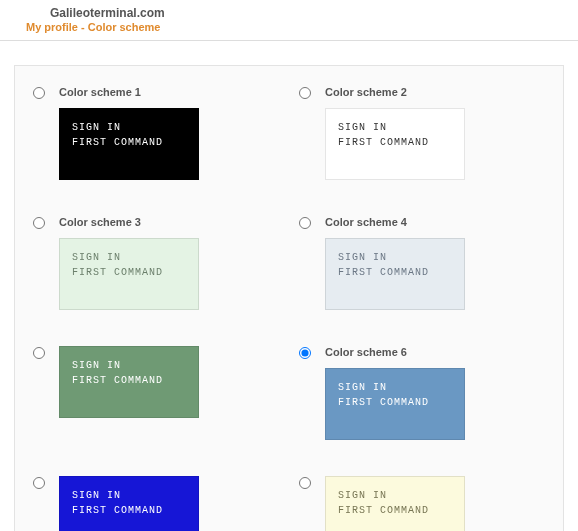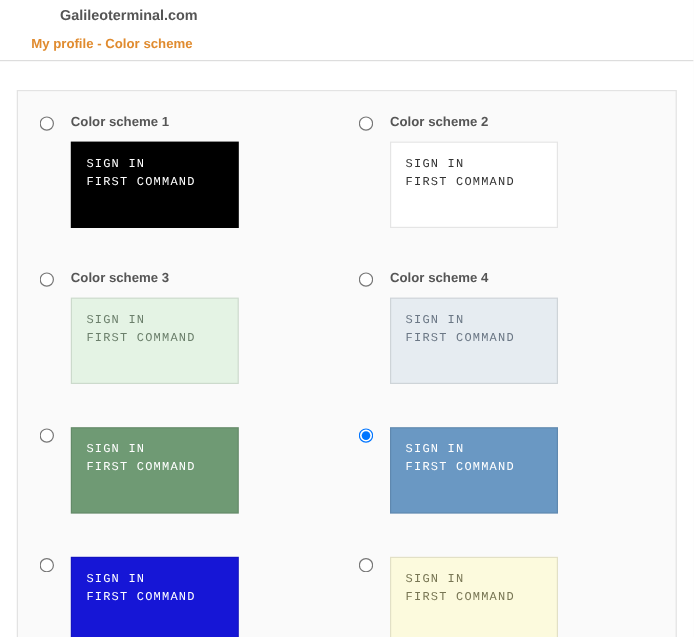--- a/index.html
+++ b/index.html
@@ -16,21 +16,21 @@
     .site-title {
       font-weight: bold;
       font-size: 12px;
       color: #555;
       margin-left: 36px;
     }
     .page-subtitle {
       font-weight: bold;
       font-size: 11px;
       color: #e08b2f;
-      margin-top: 11px;
+      margin-top: 1px;
       padding-left: 12px;
     }
     .divider {
       border: none;
       border-top: 1px solid #ddd;
       margin-top: 3px;
     }
     .panel {
       margin: 24px 14px 0;
       border: 1px solid #e3e3e3;
@@ -139,20 +139,21 @@
         <div class="swatch" style="background: rgb(111, 154, 116); color: rgb(255, 255, 255);">
           <div class="line">SIGN IN</div>
           <div class="line">FIRST COMMAND</div>
         </div>
       </div>
     </div>
 
     <div class="scheme-cell">
       <div class="radio-wrap"><input type="radio" name="scheme" checked="" style=""></div>
       <div class="scheme-body">
+        <div class="scheme-label">Color scheme 6</div>
         <div class="swatch" style="background: rgb(106, 152, 195); color: rgb(255, 255, 255);">
           <div class="line">SIGN IN</div>
           <div class="line">FIRST COMMAND</div>
         </div>
       </div>
     </div>
 
     <div class="scheme-cell">
       <div class="radio-wrap"><input type="radio" name="scheme" style=""></div>
       <div class="scheme-body">

